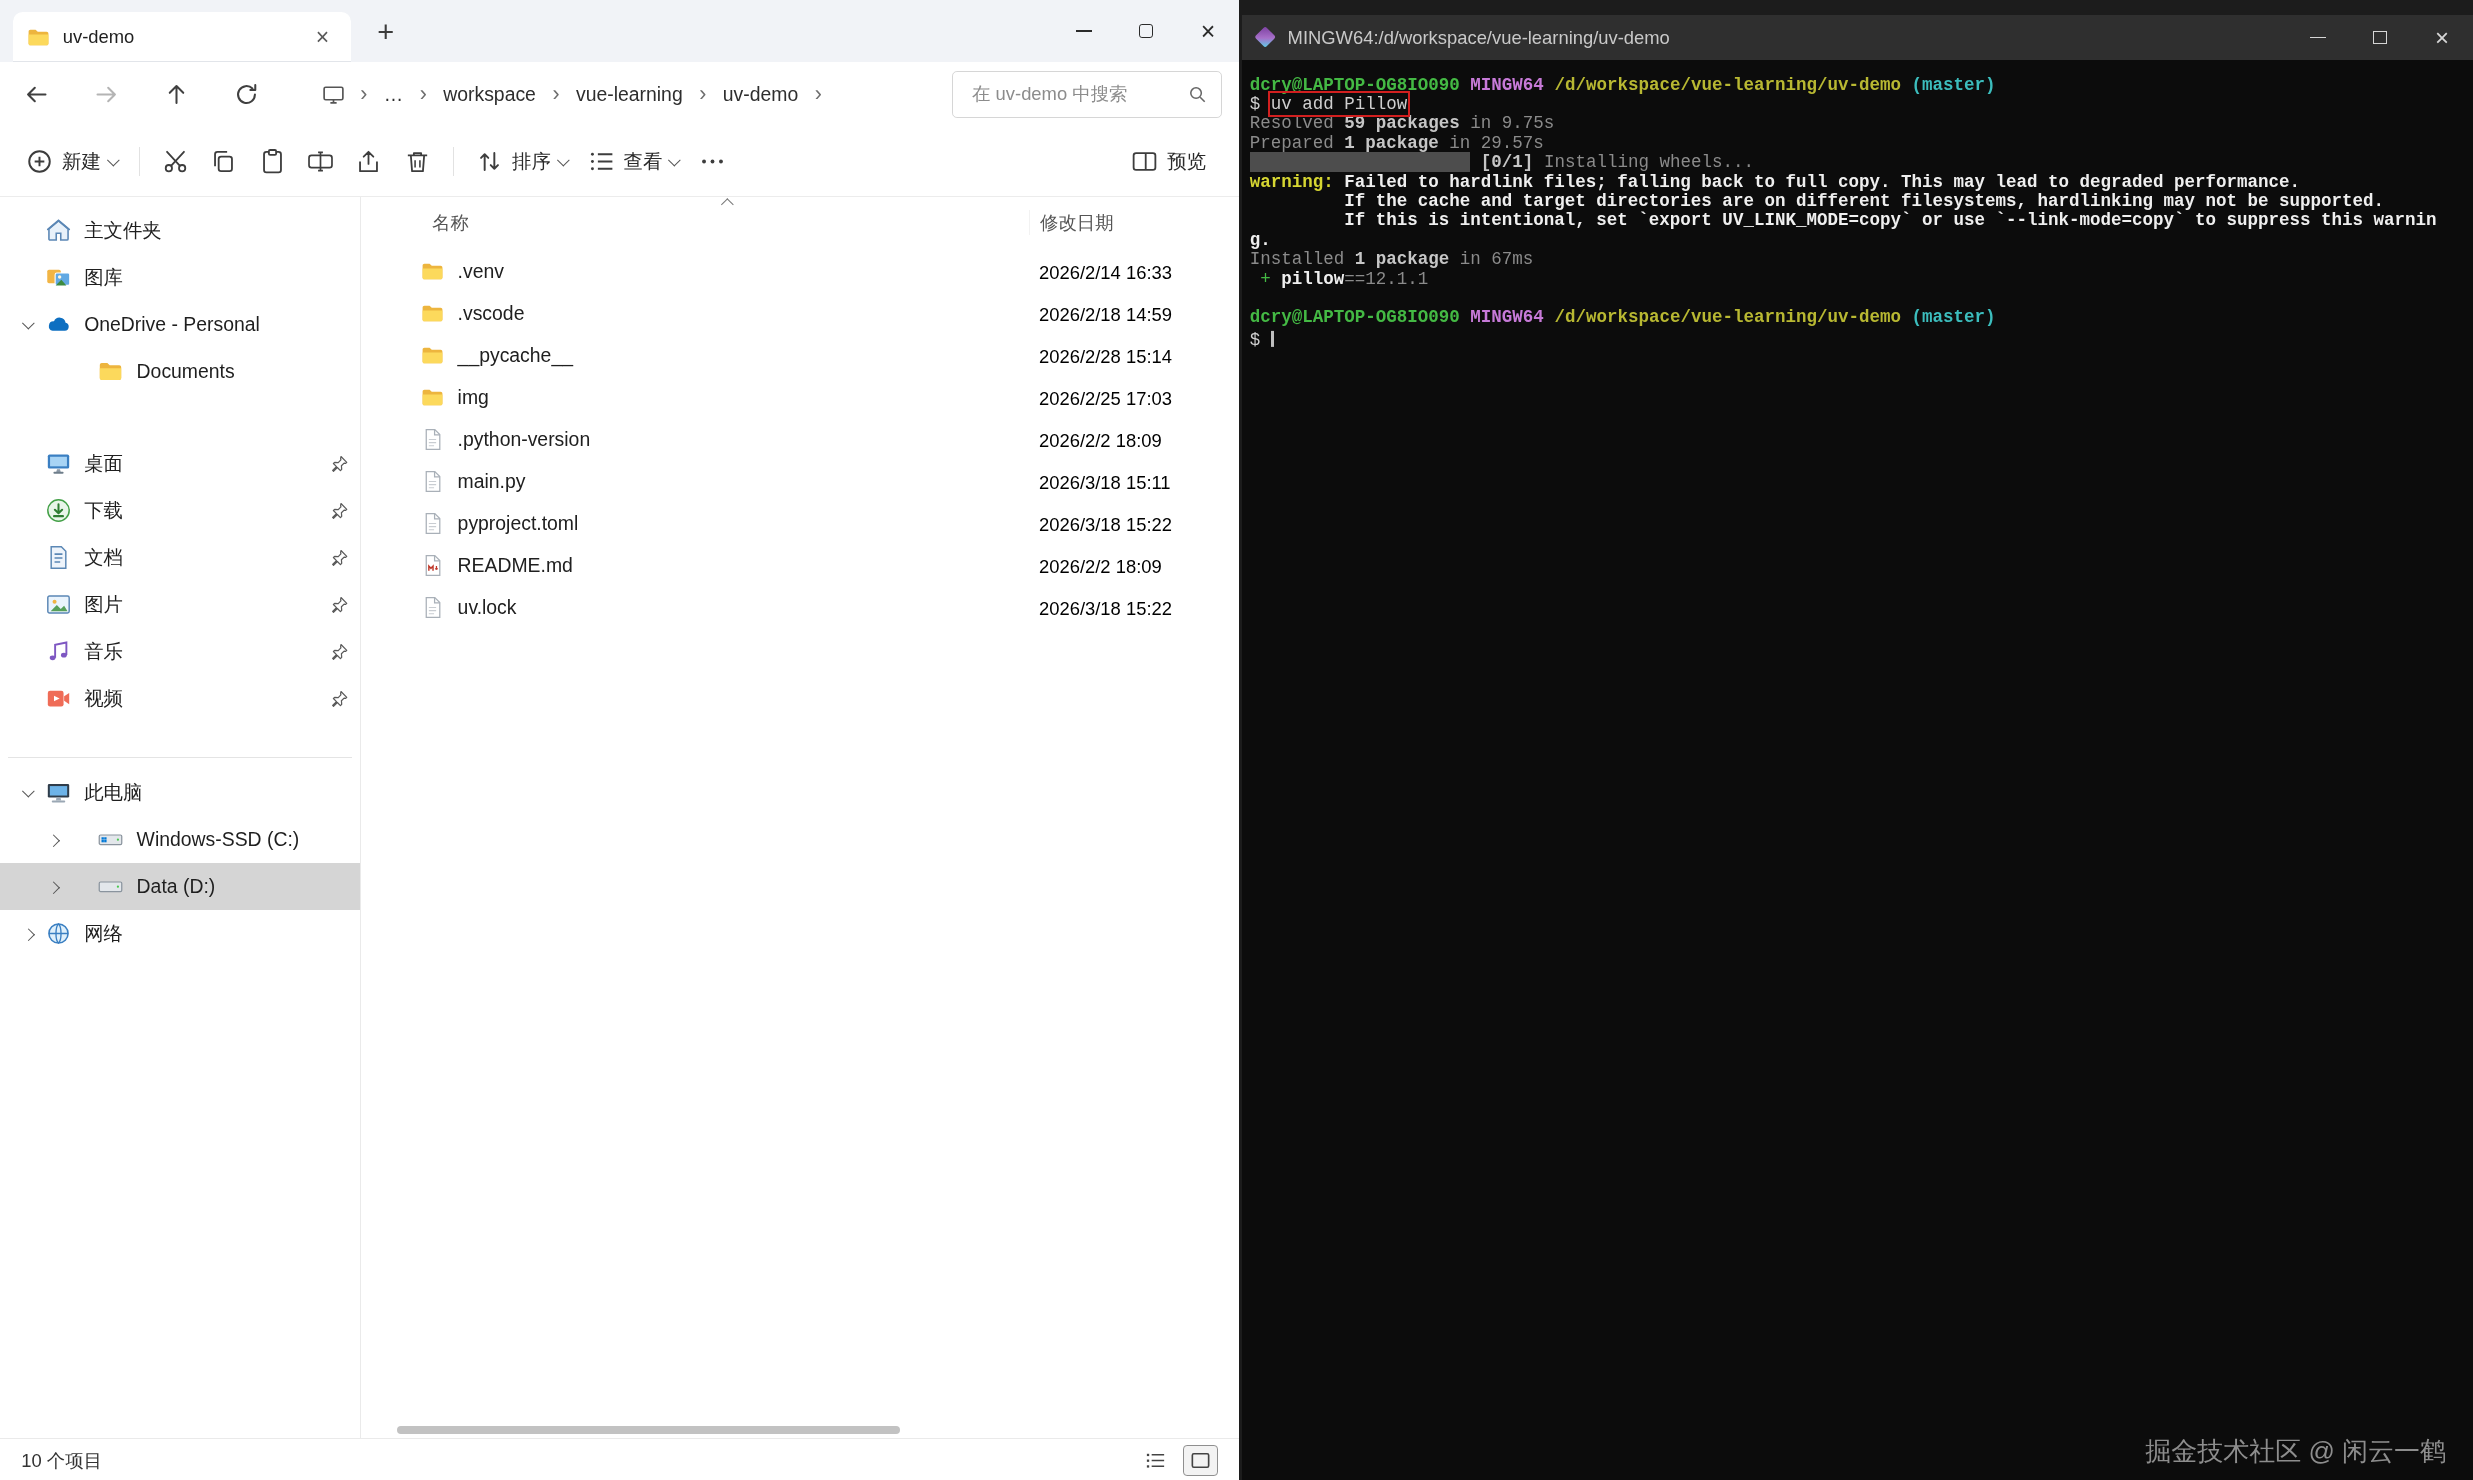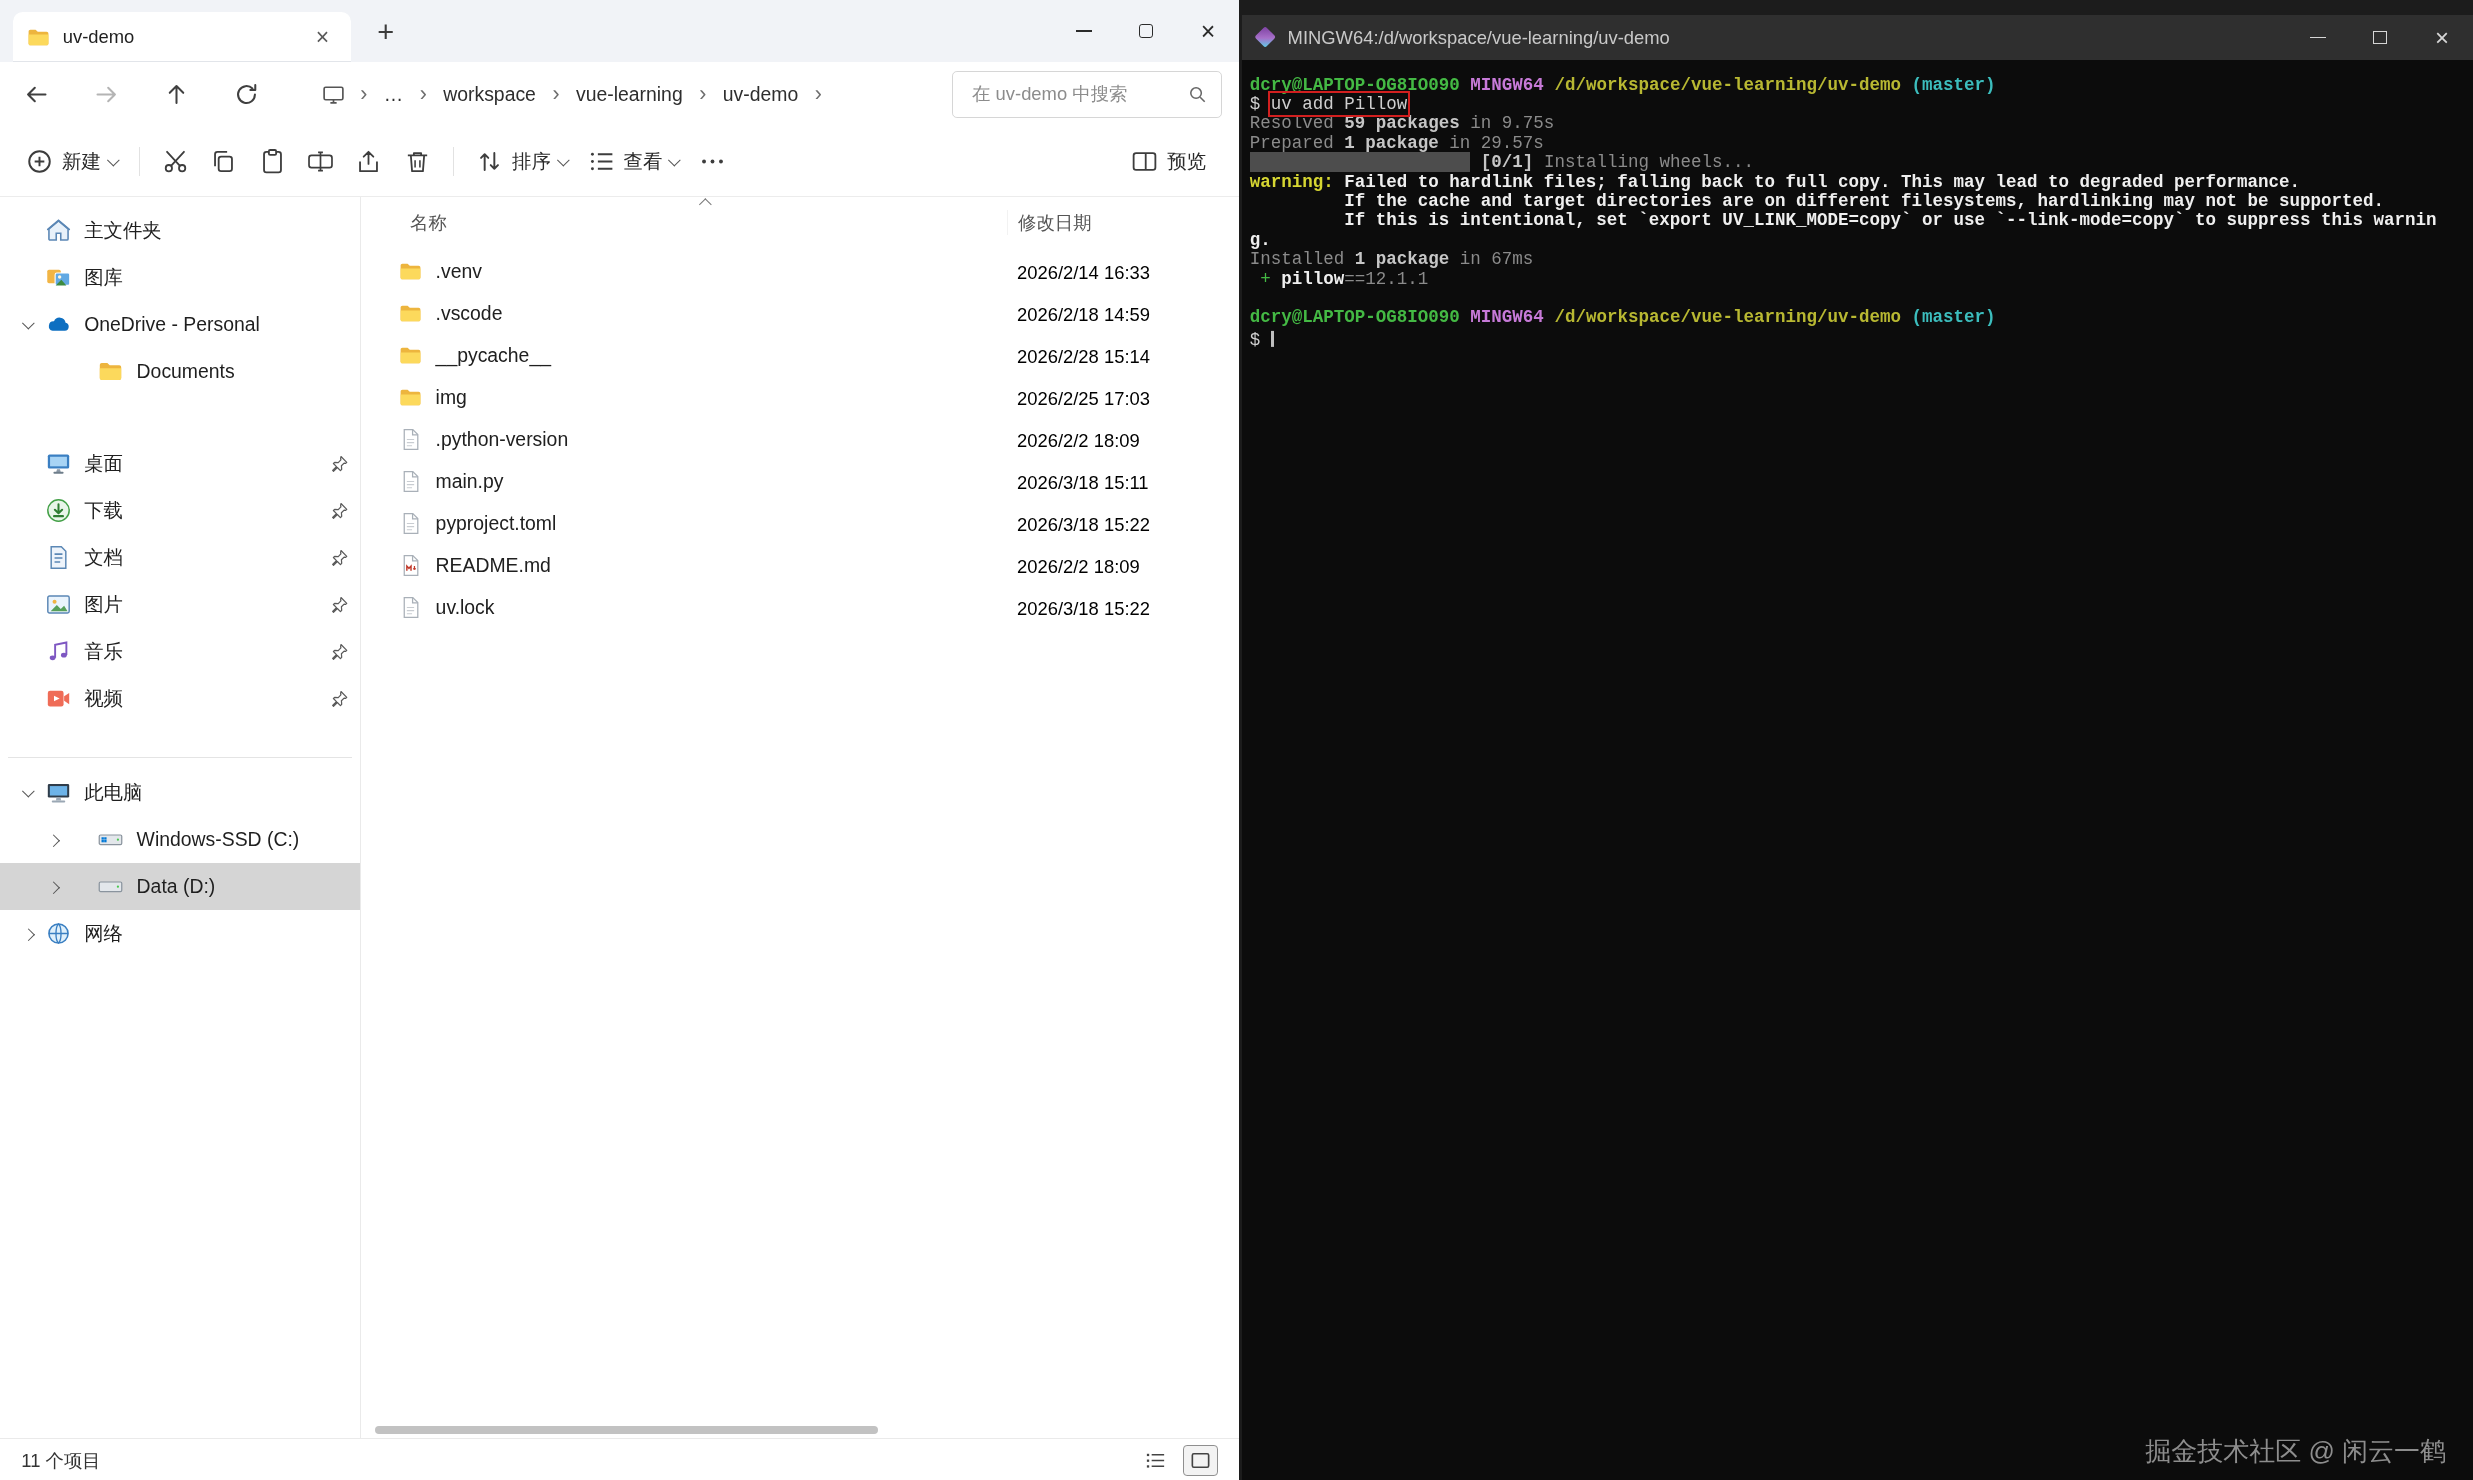--- a/index.html
+++ b/index.html
@@ -34,21 +34,21 @@
   .toolbar{height:71px;display:flex;align-items:center;padding:0 15.5px;border-bottom:1px solid #ececec;background:#fff;}
   .tb-btn{height:47px;display:flex;align-items:center;justify-content:center;border-radius:5.8px;padding:0 9.7px;}
   .tb-label{font-size:19.4px;color:#2a2a2a;margin:0 7.8px;white-space:nowrap;}
   .tb-sep{width:1px;height:29px;background:#e2e2e2;margin:0 11.6px;}
   .tb-spacer{flex:1;}
   .chev{display:flex;align-items:center;justify-content:center;}
   .chev i{display:block;width:8.7px;height:8.7px;border-right:1.7px solid #555;border-bottom:1.7px solid #555;
     transform:rotate(45deg) translate(-1px,-1px);}
   .chev.right i{transform:rotate(-45deg) translate(-1px,1px);}
 
-  .content{flex:1;display:flex;min-height:0;}
+  .content{flex:1;display:flex;min-height:0;gap:22px;}
   .sidebar{width:361px;border-right:1px solid #eaeaea;padding-top:9.7px;position:relative;overflow:hidden;}
   .side-section.gap{margin-top:45px;}
   .side-divider{height:1px;background:#e4e4e4;margin:35px 7.8px 11.6px 7.8px;}
   .side-item{height:47px;display:flex;align-items:center;padding-left:11.6px;position:relative;}
   .side-item .chev{width:33px;flex:none;}
   .side-item.ind1{padding-left:43px;}
   .side-item.ind1 .chev{width:54px;justify-content:flex-start;padding-left:5.8px;}
   .side-item.selected{background:var(--sel,#d5d5d5);}
   .side-label{font-size:19.4px;color:#1f1f1f;margin-left:12.6px;white-space:nowrap;}
   .pin{position:absolute;right:9.7px;width:21.3px;height:21.3px;}
@@ -643,21 +643,21 @@
             <span class="fdate">2026/3/18 15:22</span>
           </div>
         </div>
       <div class="hscroll">
         <div class="hthumb"></div>
       </div>
     </div>
   </div>
 
   <div class="statusbar">
-    <span class="status-text">11 个项目</span>
+    <span class="status-text">10 个项目</span>
     <div class="status-right">
       <div class="view-btn">
           <span class="icon sti">
             <svg viewBox="0 0 24 24">
               <path d="M8 6h13M8 12h13M8 18h13" stroke="#444" stroke-width="1.7"></path>
               <rect x="3" y="5" width="2.4" height="2.4" fill="#444"></rect>
               <rect x="3" y="11" width="2.4" height="2.4" fill="#444"></rect>
               <rect x="3" y="17" width="2.4" height="2.4" fill="#444"></rect>
             </svg>
           </span>

